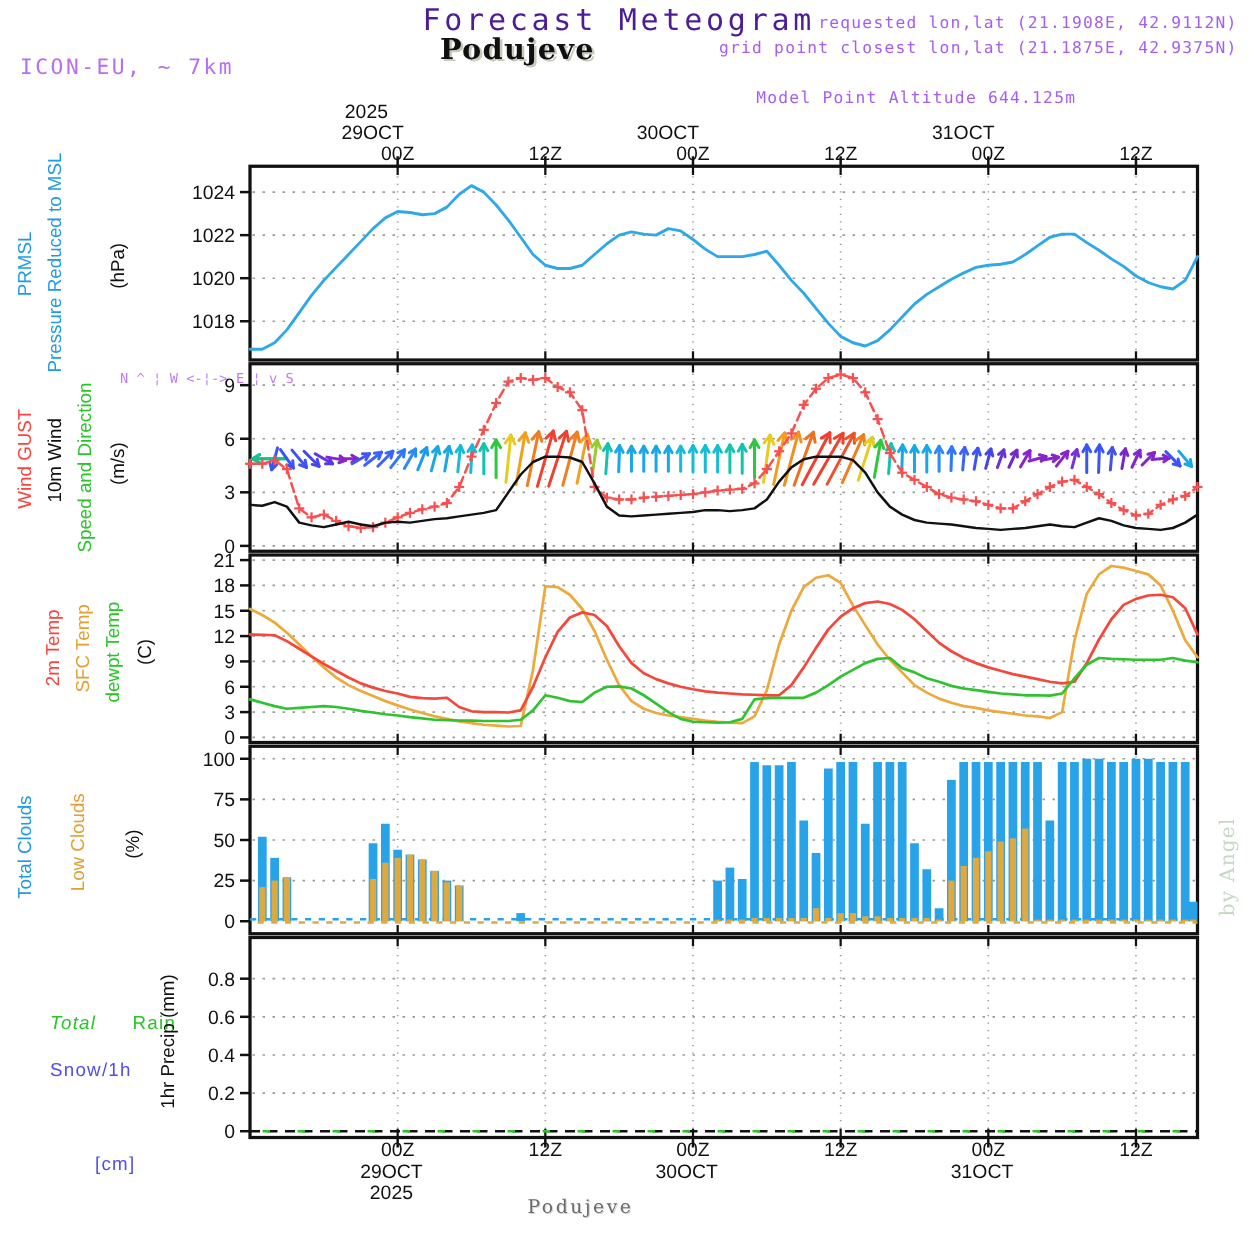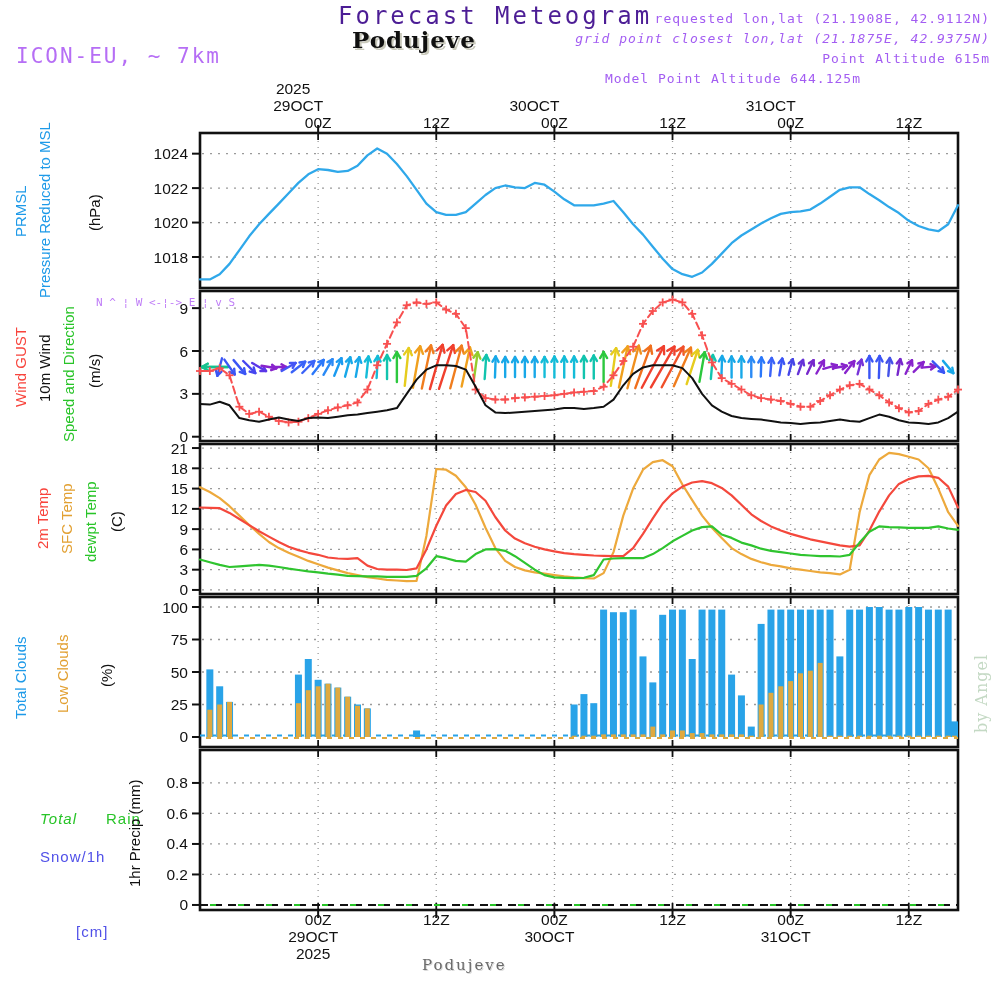--- a/index.html
+++ b/index.html
@@ -5,21 +5,21 @@
   html,body{margin:0;padding:0;background:#fff;}
   .stage{position:relative;width:1000px;height:1000px;background:#fff;overflow:hidden;
          font-family:"Liberation Sans",sans-serif;}
   .stage svg{position:absolute;left:0;top:0;}
   .abs{position:absolute;white-space:nowrap;}
   .vlabel{position:absolute;white-space:nowrap;transform-origin:0 0;transform:rotate(-90deg);}
   .t-title{font-family:"DejaVu Sans Mono",monospace;font-size:24px;letter-spacing:3px;color:#4c1d95;}
   .t-station{font-family:"DejaVu Serif",serif;font-weight:bold;font-size:23px;letter-spacing:1px;
              color:#101010;text-shadow:2px 2px 0 #c9c9bb;}
   .t-purple{font-family:"DejaVu Sans Mono",monospace;font-size:13px;letter-spacing:1px;color:#a35df2;}
-  .t-model{font-family:"DejaVu Sans Mono",monospace;font-size:21px;letter-spacing:2px;color:#b66ef5;}
+  .t-model{font-family:"DejaVu Sans Mono",monospace;font-size:17px;letter-spacing:2px;color:#b66ef5;}
   .lab{font-size:15px;}
   .blue{color:#1e9ae8;} .red{color:#f8443c;} .green{color:#28c428;}
   .orange{color:#e2a032;} .black{color:#111;} .indigo{color:#5050e8;}
   .compass{font-family:"DejaVu Sans Mono",monospace;font-size:11px;line-height:10px;
            color:#bf7df7;margin:0;text-align:right;}
   .watermark{font-family:"DejaVu Serif",serif;font-size:16px;letter-spacing:1px;color:#c4d9c4;}
   .footer{font-family:"DejaVu Serif",serif;font-size:15px;letter-spacing:2px;color:#6a6a6a;
           text-shadow:1px 1px 0 #d9d9d9;}
 </style>
 </head>
@@ -763,22 +763,21 @@
         <text x="790.6493506493506" y="925" text-anchor="middle" font-family="&quot;Liberation Sans&quot;,sans-serif" font-size="15.5px" fill="#111">00Z</text>
         <text x="785.6493506493506" y="942" text-anchor="middle" font-family="&quot;Liberation Sans&quot;,sans-serif" font-size="15.5px" fill="#111">31OCT</text>
         <text x="908.7792207792207" y="128" text-anchor="middle" font-family="&quot;Liberation Sans&quot;,sans-serif" font-size="15.5px" fill="#111">12Z</text>
         <text x="908.7792207792207" y="925" text-anchor="middle" font-family="&quot;Liberation Sans&quot;,sans-serif" font-size="15.5px" fill="#111">12Z</text>
       </g>
     </svg>
 
   <div class="abs t-title" style="left:338px;top:2px;">Forecast Meteogram</div>
   <div class="abs t-station" style="left:352px;top:26px;">Podujeve</div>
   <div class="abs t-purple" style="left:500px;top:11px;width:490px;text-align:right;">requested lon,lat (21.1908E, 42.9112N)</div>
-  <div class="abs t-purple" style="left:500px;top:31px;width:490px;text-align:right;font-style:italic;">grid point closest lon,lat (21.1875E, 42.9375N)</div>
-  <div class="abs t-purple" style="left:500px;top:51px;width:490px;text-align:right;">Point Altitude 615m</div>
+  <div class="abs t-purple" style="left:500px;top:31px;width:490px;text-align:right;">grid point closest lon,lat (21.1875E, 42.9375N)</div>
   <div class="abs t-purple" style="left:488px;top:71px;width:490px;text-align:center;">Model Point Altitude 644.125m</div>
   <div class="abs t-model" style="left:16px;top:44px;">ICON-EU, ~ 7km</div>
 
   <div class="vlabel lab blue" style="left:12px;top:237px;">PRMSL</div>
   <div class="vlabel lab blue" style="left:36px;top:298px;">Pressure Reduced to MSL</div>
   <div class="vlabel lab black" style="left:86px;top:231px;">(hPa)</div>
 
   <div class="vlabel lab red" style="left:12px;top:407px;">Wind GUST</div>
   <div class="vlabel lab black" style="left:36px;top:402px;">10m Wind</div>
   <div class="vlabel lab green" style="left:60px;top:442px;">Speed and Direction</div>

